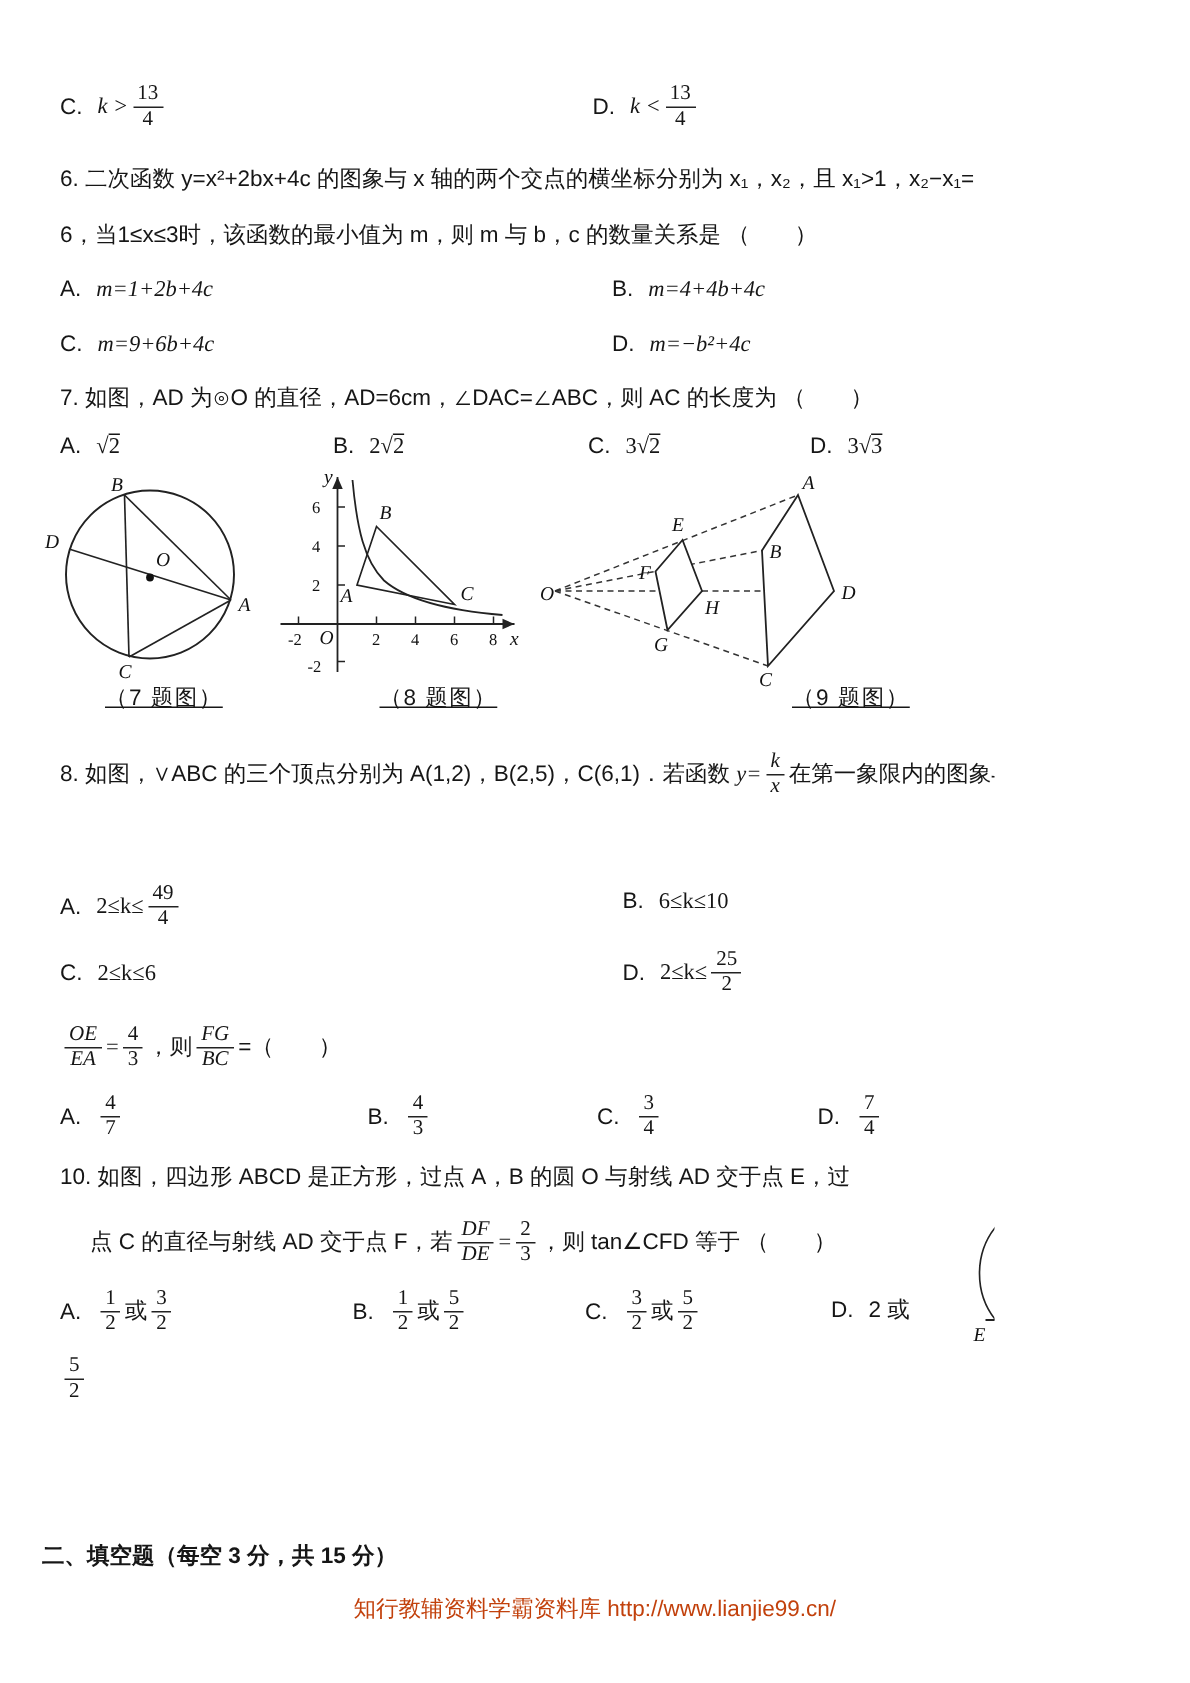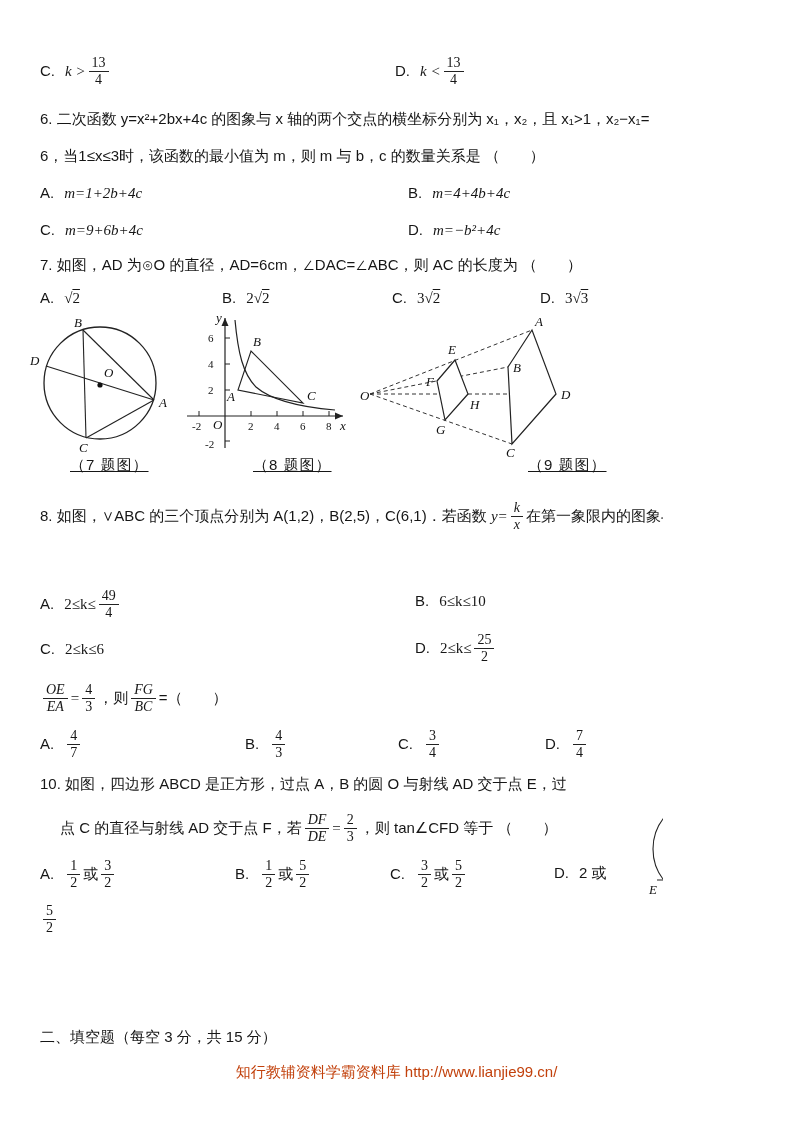--- a/index.html
+++ b/index.html
@@ -198,17 +198,17 @@
     <circle cx="57" cy="66" r="2.2" fill="#111"></circle>
     <text x="23" y="34">C</text>
     <text x="99" y="31">B</text>
     <text x="62" y="60">O</text>
     <text x="4" y="111">E</text>
     <text x="31" y="111">D</text>
     <text x="64" y="111">F</text>
     <text x="98" y="111">A</text>
   </svg>
 
-  <div class="line" style="left:40px;top:1028px;">二、填空题（每空 3 分，共 15 分）</div>
+  <div class="line" style="left:28px;top:1028px;font-weight:bold;">二、填空题（每空 3 分，共 15 分）</div>
 
   <div class="footer" style="top:1063px;">知行教辅资料学霸资料库 http://www.lianjie99.cn/</div>
 
 </div>
 
 </body></html>

